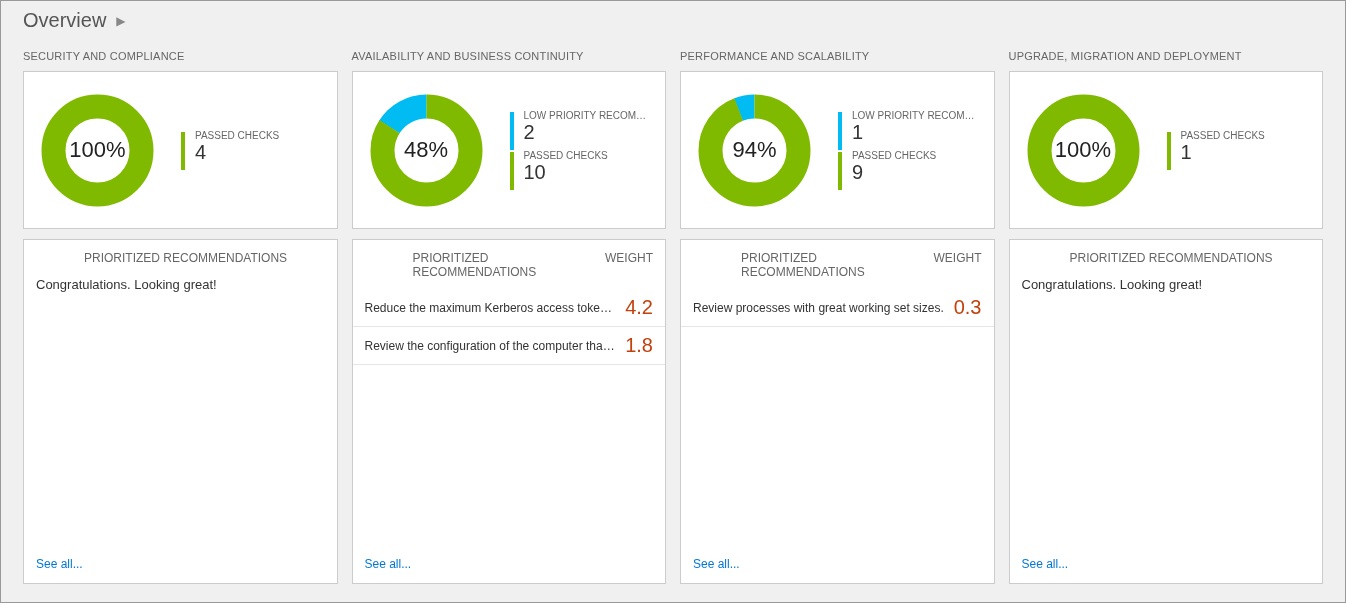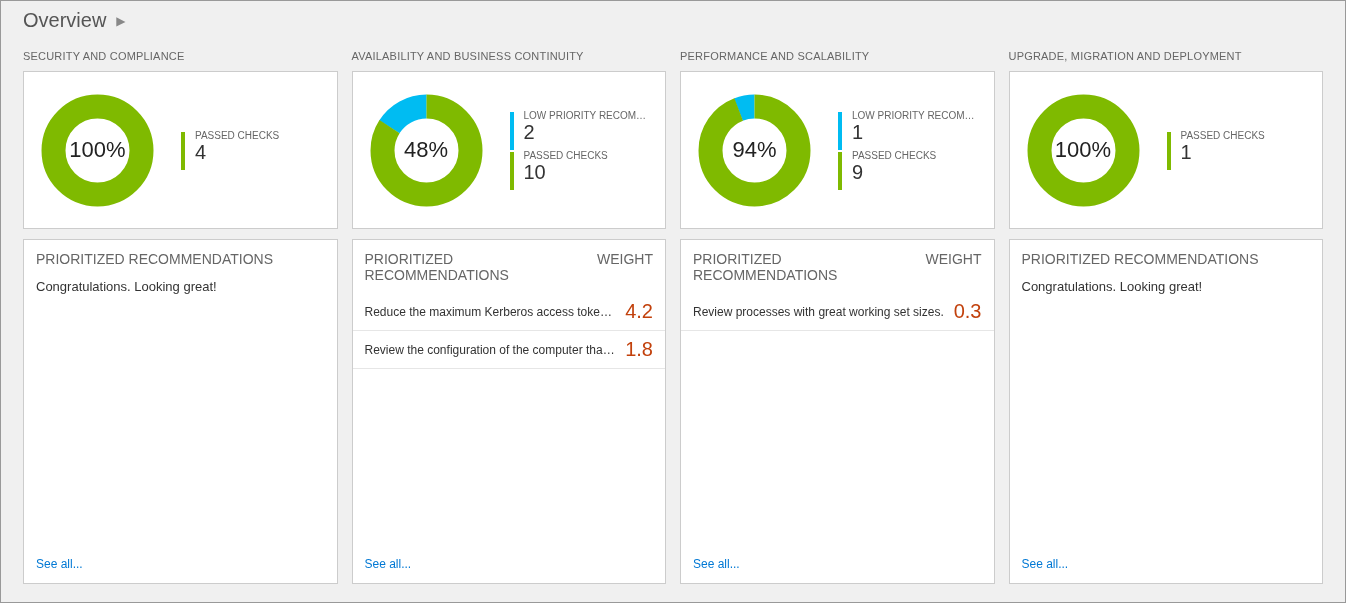--- a/index.html
+++ b/index.html
@@ -122,23 +122,24 @@
     border: 1px solid #ccc;
     margin-top: 10px;
     flex: 1;
     display: flex;
     flex-direction: column;
   }
   .rec-header {
     display: flex;
     justify-content: space-between;
     padding: 11px 12px 10px 12px;
-    font-size: 14px;
+    font-size: 12px;
     color: #666;
     text-transform: uppercase;
+    margin-left: 48px;
   }
   .recs {
     flex: 1;
     display: flex;
     flex-direction: column;
   }
   .congrats {
     padding: 2px 12px;
     font-size: 13px;
     color: #333;

